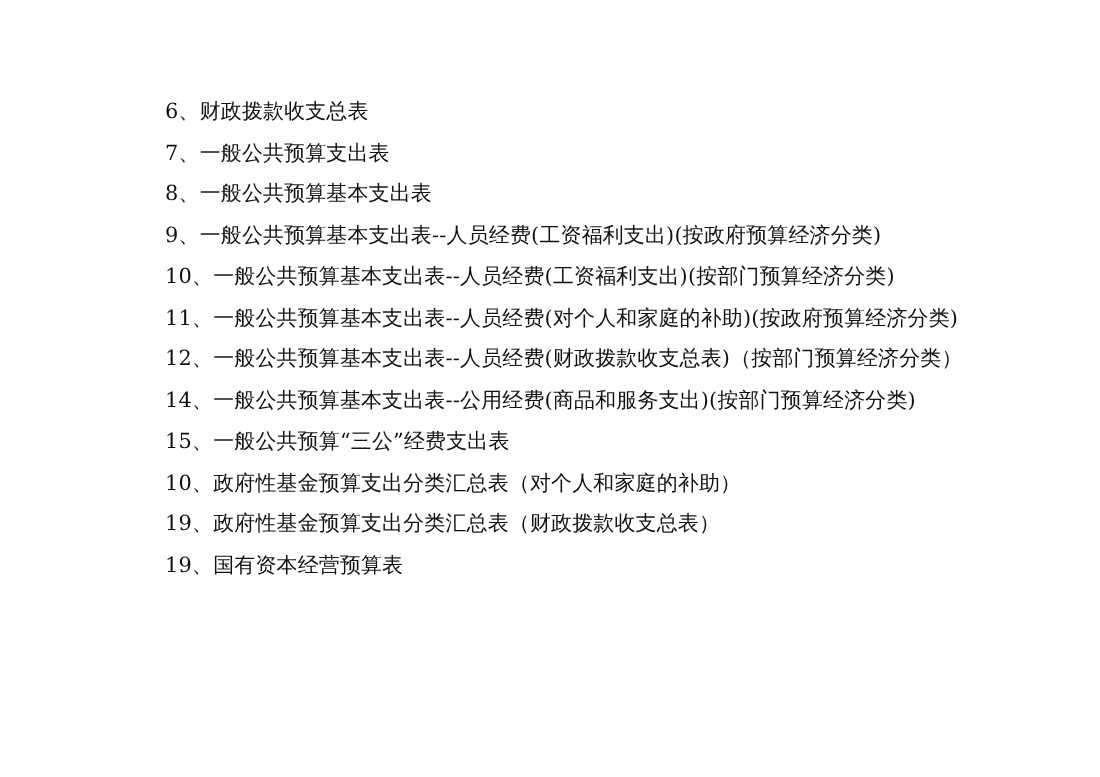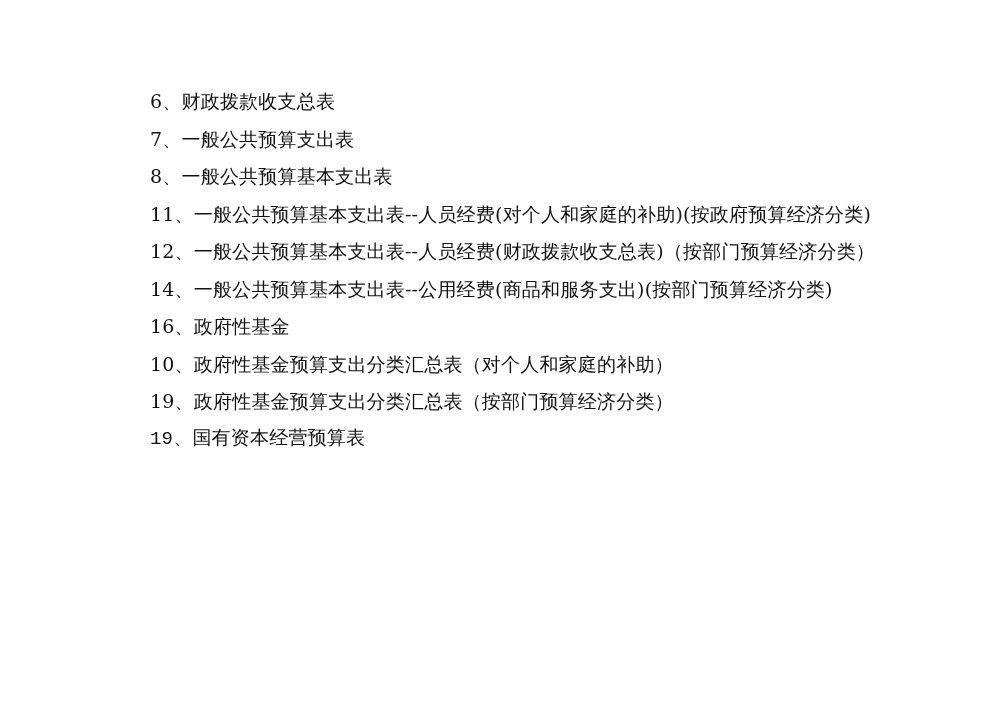--- a/index.html
+++ b/index.html
@@ -30,32 +30,33 @@
     font-size: 19px;
     line-height: 1.0;
     margin: 0 0 18.5px 0;
     white-space: nowrap;
     letter-spacing: 0.2px;
     color: #111111;
     font-family: "DejaVu Serif", "Liberation Serif", serif;
   }
   .doc-item:last-child {
     margin-bottom: 12px;
-    font-family: Liberation Mono, monospace;
   }
 </style>
 </head>
 <body>
 
 <div class="page">
   <ul class="doc-list">
     <li class="doc-item"><span>6、</span><span>财政拨款收支总表</span></li>
     <li class="doc-item"><span>7、</span><span>一般公共预算支出表</span></li>
     <li class="doc-item"><span>8、</span><span>一般公共预算基本支出表</span></li>
+    <li class="doc-item"><span>9、</span><span>一般公共预算基本支出表--人员经费(工资福利支出)(按政府预算经济分类)</span></li>
+    <li class="doc-item"><span>10、</span><span>一般公共预算基本支出表--人员经费(工资福利支出)(按部门预算经济分类)</span></li>
     <li class="doc-item"><span>11、</span><span>一般公共预算基本支出表--人员经费(对个人和家庭的补助)(按政府预算经济分类)</span></li>
     <li class="doc-item"><span>12、</span><span>一般公共预算基本支出表--人员经费(财政拨款收支总表)（按部门预算经济分类）</span></li>
     <li class="doc-item"><span>14、</span><span>一般公共预算基本支出表--公用经费(商品和服务支出)(按部门预算经济分类)</span></li>
-    <li class="doc-item"><span>16、</span><span>政府性基金</span></li>
+    <li class="doc-item"><span>15、</span><span>一般公共预算“三公”经费支出表</span></li>
     <li class="doc-item"><span>10、</span><span>政府性基金预算支出分类汇总表（对个人和家庭的补助）</span></li>
-    <li class="doc-item"><span>19、</span><span>政府性基金预算支出分类汇总表（按部门预算经济分类）</span></li>
+    <li class="doc-item"><span>19、</span><span>政府性基金预算支出分类汇总表（财政拨款收支总表）</span></li>
     <li class="doc-item"><span>19、</span><span>国有资本经营预算表</span></li>
   </ul>
 </div>
 
 </body></html>

